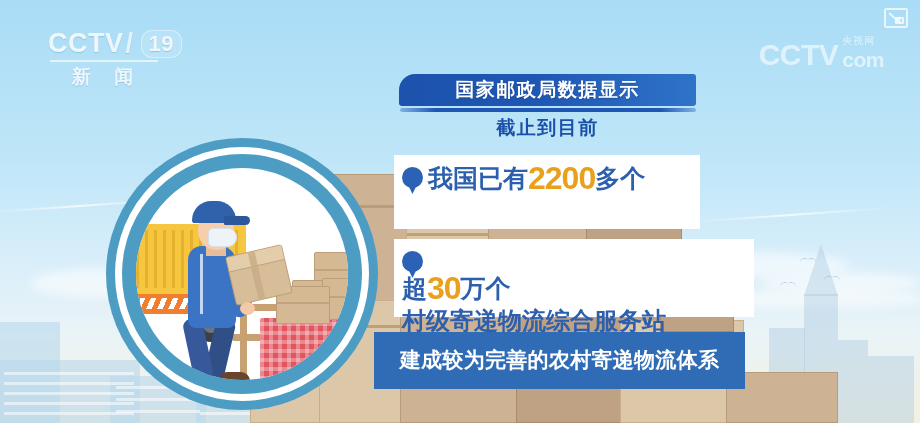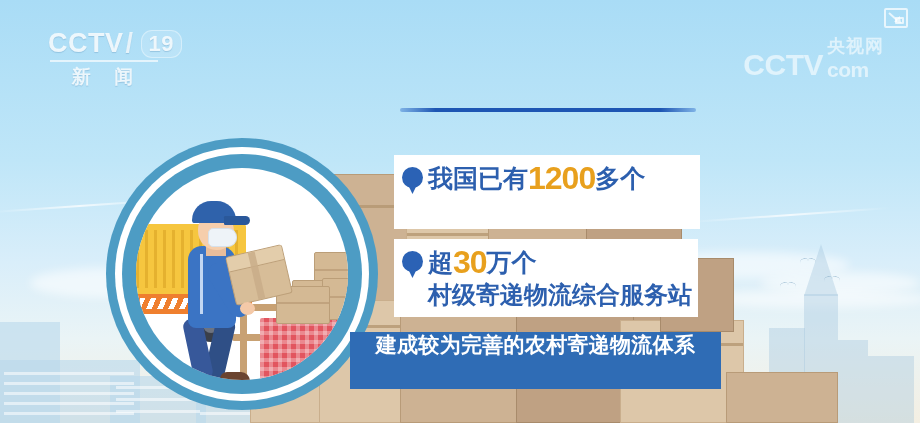--- a/index.html
+++ b/index.html
@@ -229,21 +229,21 @@
 
   
   .stat-panel {
     position:absolute;
     background:#ffffff;
     display:flex;
     align-items:flex-start;
     padding:7px 10px 7px 8px;
   }
   #stat-1 { left:394px; top:155px; width:306px; height:74px; }
-  #stat-2 { left:394px; top:239px; width:304px; height:78px; }
+  #stat-2 { left:394px; top:239px; width:360px; height:78px;flex-direction:column; }
 
   .pin {
     position:relative;
     width:21px; height:28px;
     flex:0 0 21px;
     margin-top:5px; margin-right:5px;
   }
   .pin:before{
     content:"";
     position:absolute;left:0;top:0;
@@ -269,25 +269,25 @@
     vertical-align:-2px;
   }
   .stat-l2 {
     font-size:24px; font-weight:bold; line-height:1.1;
     color:#2c5fae; white-space:nowrap; margin-top:2px;
   }
 
   
   #callout {
     position:absolute;
-    left:350px; top:332px;
+    left:374px; top:332px;
     width:371px; height:57px;
     background:#2f6cb5;
     display:flex; flex-direction:column;
-    align-items:center; 
+    align-items:center; justify-content:center;
   }
   #callout .cl {
     color:#ffffff; font-size:21px; font-weight:bold;
     line-height:1.25; white-space:nowrap;
     letter-spacing:.3px;
   }
 
   
   #cctv13 {
     position:absolute; left:48px; top:28px;
@@ -326,21 +326,21 @@
   #wm {
     position:absolute; right:36px; top:34px;
     display:flex; align-items:flex-end;
     opacity:.62;
   }
   #wm .wm-main {
     font-size:30px; font-weight:bold; letter-spacing:-.5px;
     color:rgba(255,255,255,.95);
   }
   #wm .wm-right { margin-left:4px; display:flex; flex-direction:column; align-items:flex-start; }
-  #wm .wm-cn { font-size:18px; font-weight:bold; color:rgba(255,255,255,.95); letter-spacing:1px;text-align:center; }
+  #wm .wm-cn { font-size:10px; font-weight:normal; color:rgba(255,255,255,.95); letter-spacing:1px;text-align:center; }
   #wm .wm-com { font-size:21px; font-weight:bold; color:rgba(255,255,255,.95); letter-spacing:-.5px; }
 
   
   #pip {
     position:absolute; right:12px; top:8px;
     width:24px; height:20px;
     border:2px solid rgba(255,255,255,.72);
     border-radius:2px;
   }
   #pip .inner {
@@ -492,26 +492,30 @@
         <div class="c-parcel">
           <div class="tp"></div>
             <div class="tape"></div>
         </div>
         <div class="c-hand"></div>
 
       </div>
     </div>
   </div>
 
+  <div id="banner">
+    <span class="btxt">国家邮政局数据显示</span>
+  </div>
   <div id="banner-rule"></div>
+  <div id="subtitle">截止到目前</div>
 
   <div class="stat-panel" id="stat-1">
     <div class="pin"></div>
     <div class="stat-lines">
-      <div class="stat-l1"><span>我国已有</span><span class="big">1200</span><span>多个</span></div>
+      <div class="stat-l1"><span>我国已有</span><span class="big">2200</span><span>多个</span></div>
     </div>
   </div>
 
   <div class="stat-panel" id="stat-2">
     <div class="pin"></div>
     <div class="stat-lines">
       <div class="stat-l1"><span>超</span><span class="big">30</span><span>万个</span></div>
       <div class="stat-l2">村级寄递物流综合服务站</div>
     </div>
   </div>

